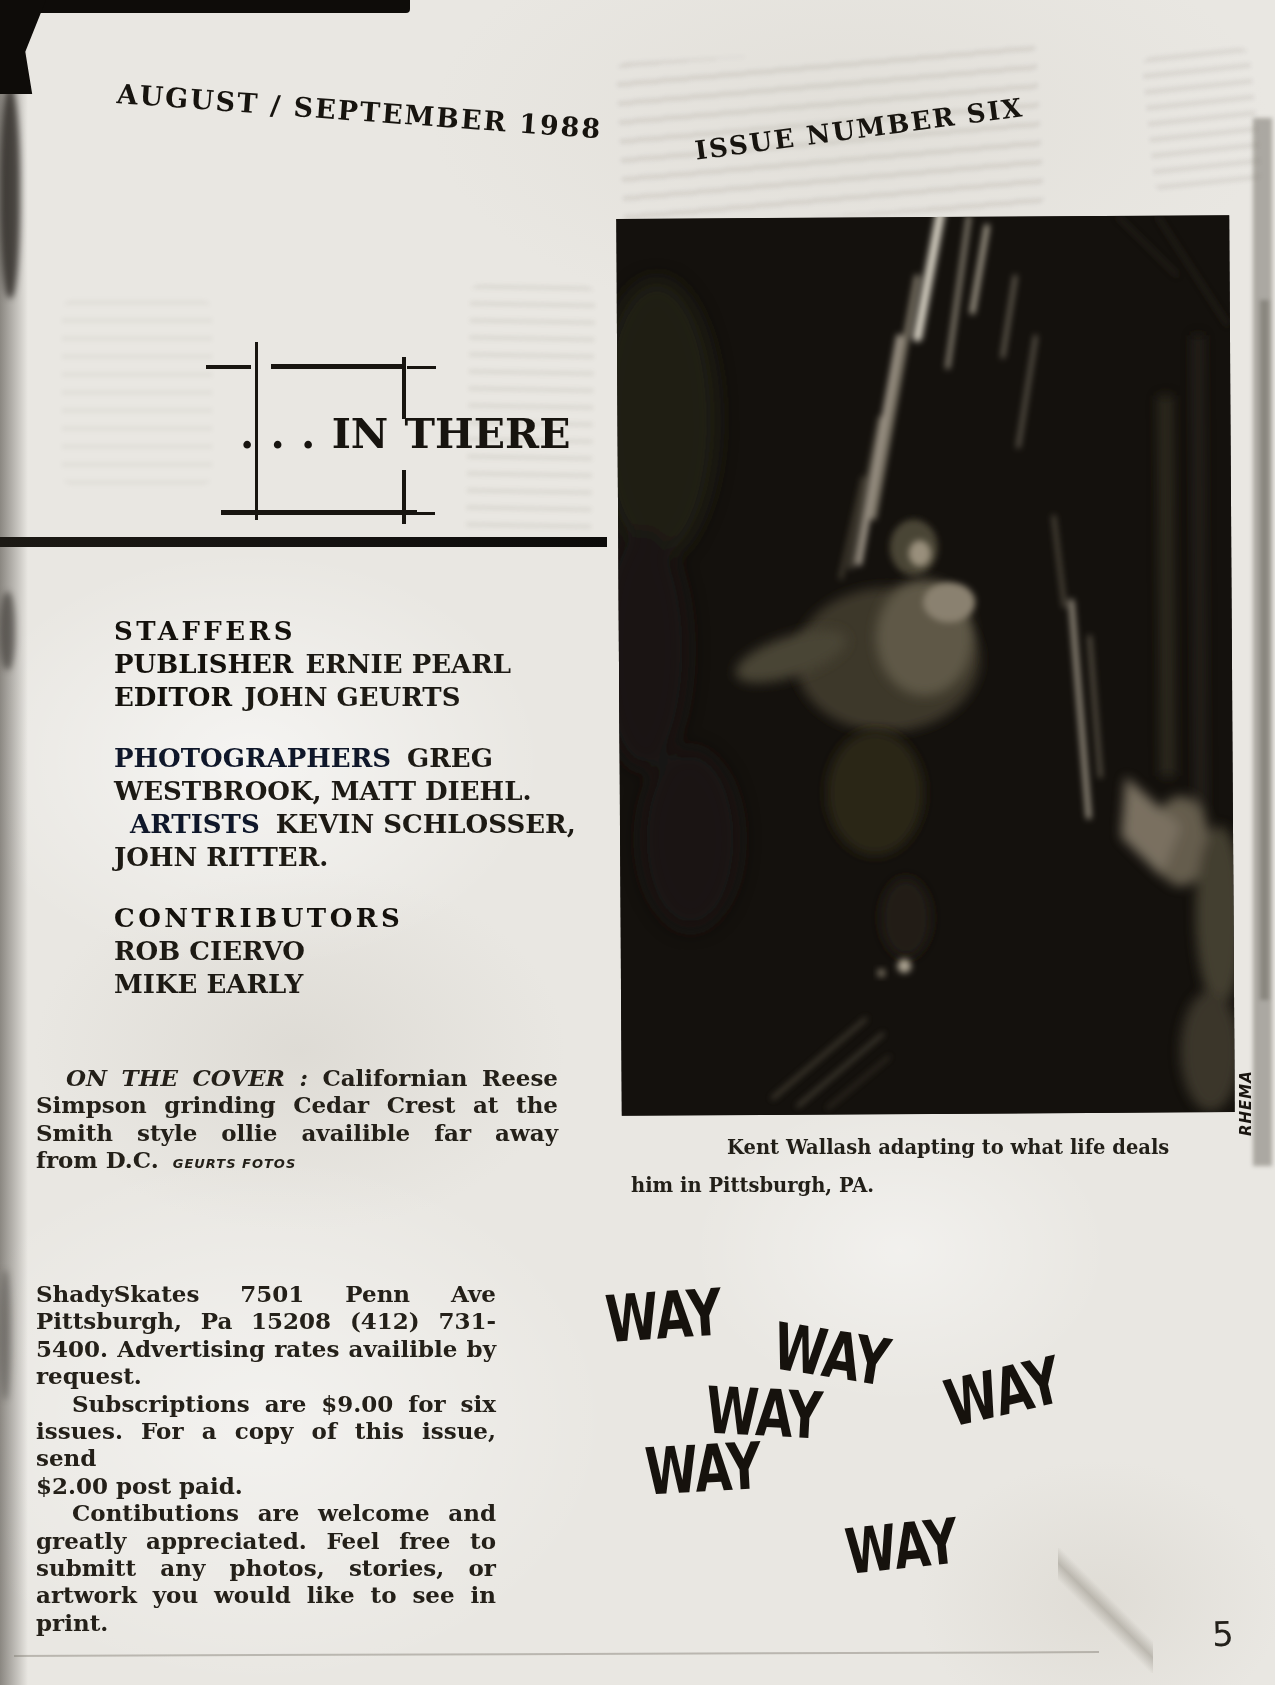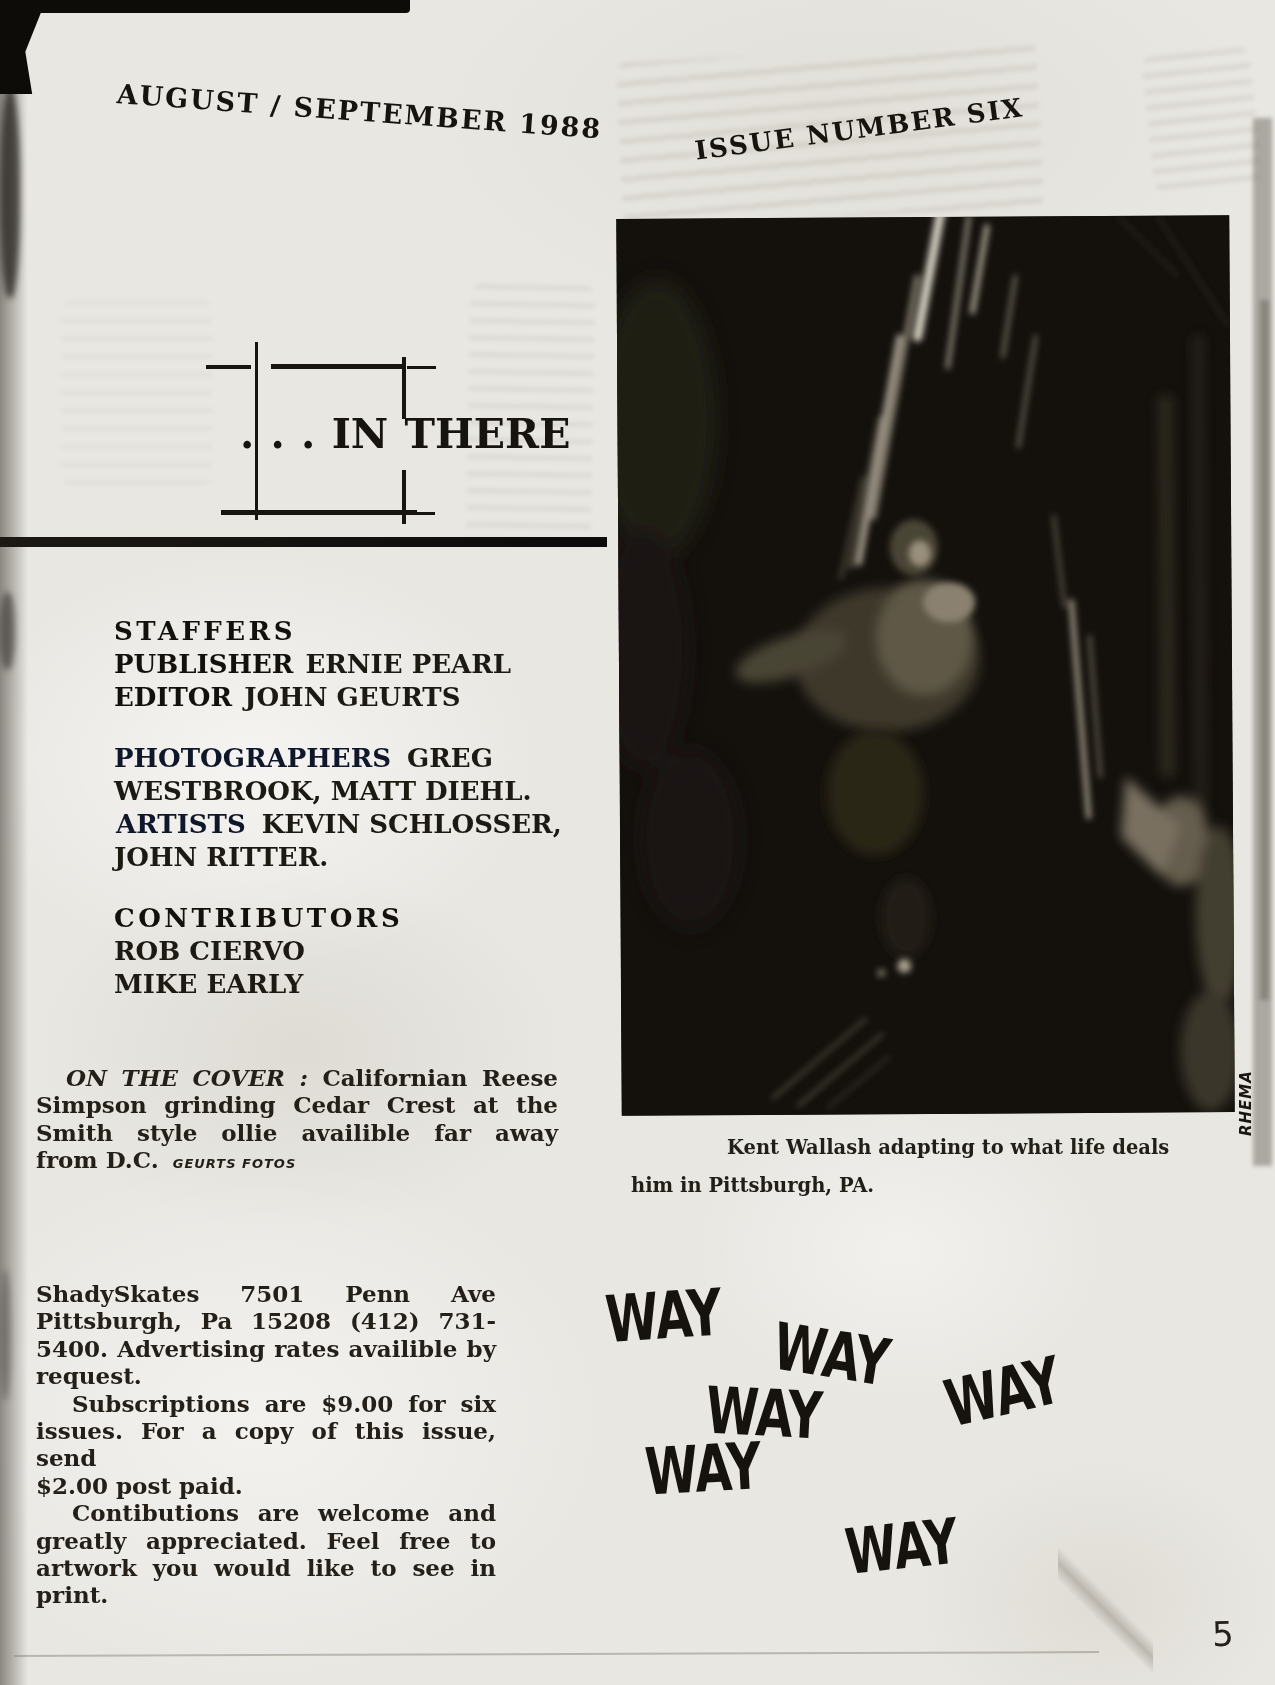--- a/index.html
+++ b/index.html
@@ -120,21 +120,21 @@
     <div class="abs inthere-title">. . . IN THERE</div>
   </div>
 
   <div class="abs rule"></div>
 
   <div class="ln sp3" style="left:114px;top:616px">STAFFERS</div>
   <div class="ln" style="left:114px;top:649px"><span class="lbl">PUBLISHER</span><span>ERNIE PEARL</span></div>
   <div class="ln" style="left:114px;top:682px"><span class="lbl">EDITOR</span><span>JOHN GEURTS</span></div>
   <div class="ln" style="left:114px;top:743px"><span class="lblw">PHOTOGRAPHERS</span><span>GREG</span></div>
   <div class="ln" style="left:114px;top:776px">WESTBROOK, MATT DIEHL.</div>
-  <div class="ln" style="left:116px;top:809px"><span class="lblw">ARTISTS</span><span>KEVIN SCHLOSSER,</span></div>
+  <div class="ln" style="left:130px;top:809px"><span class="lblw">ARTISTS</span><span>KEVIN SCHLOSSER,</span></div>
   <div class="ln" style="left:114px;top:842px">JOHN RITTER.</div>
   <div class="ln sp3" style="left:114px;top:903px">CONTRIBUTORS</div>
   <div class="ln" style="left:114px;top:936px">ROB CIERVO</div>
   <div class="ln" style="left:114px;top:969px">MIKE EARLY</div>
 
   <div class="para" style="left:36px;top:1064px;width:522px;font-size:23px">
     <div class="pl just ind30"><span class="it">ON THE COVER :</span> <span>Californian Reese</span></div>
     <div class="pl just">Simpson grinding Cedar Crest at the</div>
     <div class="pl just">Smith style ollie availible far away</div>
     <div class="pl"><span>from D.C.</span><span class="hand">GEURTS FOTOS</span></div>
@@ -143,20 +143,21 @@
   <div class="para" style="left:36px;top:1280px;width:460px;font-size:23px">
     <div class="pl just">ShadySkates 7501 Penn Ave</div>
     <div class="pl just">Pittsburgh, Pa 15208 (412) 731-</div>
     <div class="pl just">5400. Advertising rates availible by</div>
     <div class="pl">request.</div>
     <div class="pl just ind36">Subscriptions are $9.00 for six</div>
     <div class="pl just">issues. For a copy of this issue, send</div>
     <div class="pl">$2.00 post paid.</div>
     <div class="pl just ind36">Contibutions are welcome and</div>
     <div class="pl just">greatly appreciated. Feel free to</div>
+    <div class="pl just">submitt any photos, stories, or</div>
     <div class="pl just">artwork you would like to see in</div>
     <div class="pl">print.</div>
   </div>
 
   <div class="abs photo">
     <svg viewBox="0 0 612 896" preserveAspectRatio="none">
       <defs>
         <filter id="b3" x="-50%" y="-50%" width="200%" height="200%">
             <feGaussianBlur stdDeviation="3"></feGaussianBlur>
           </filter>

